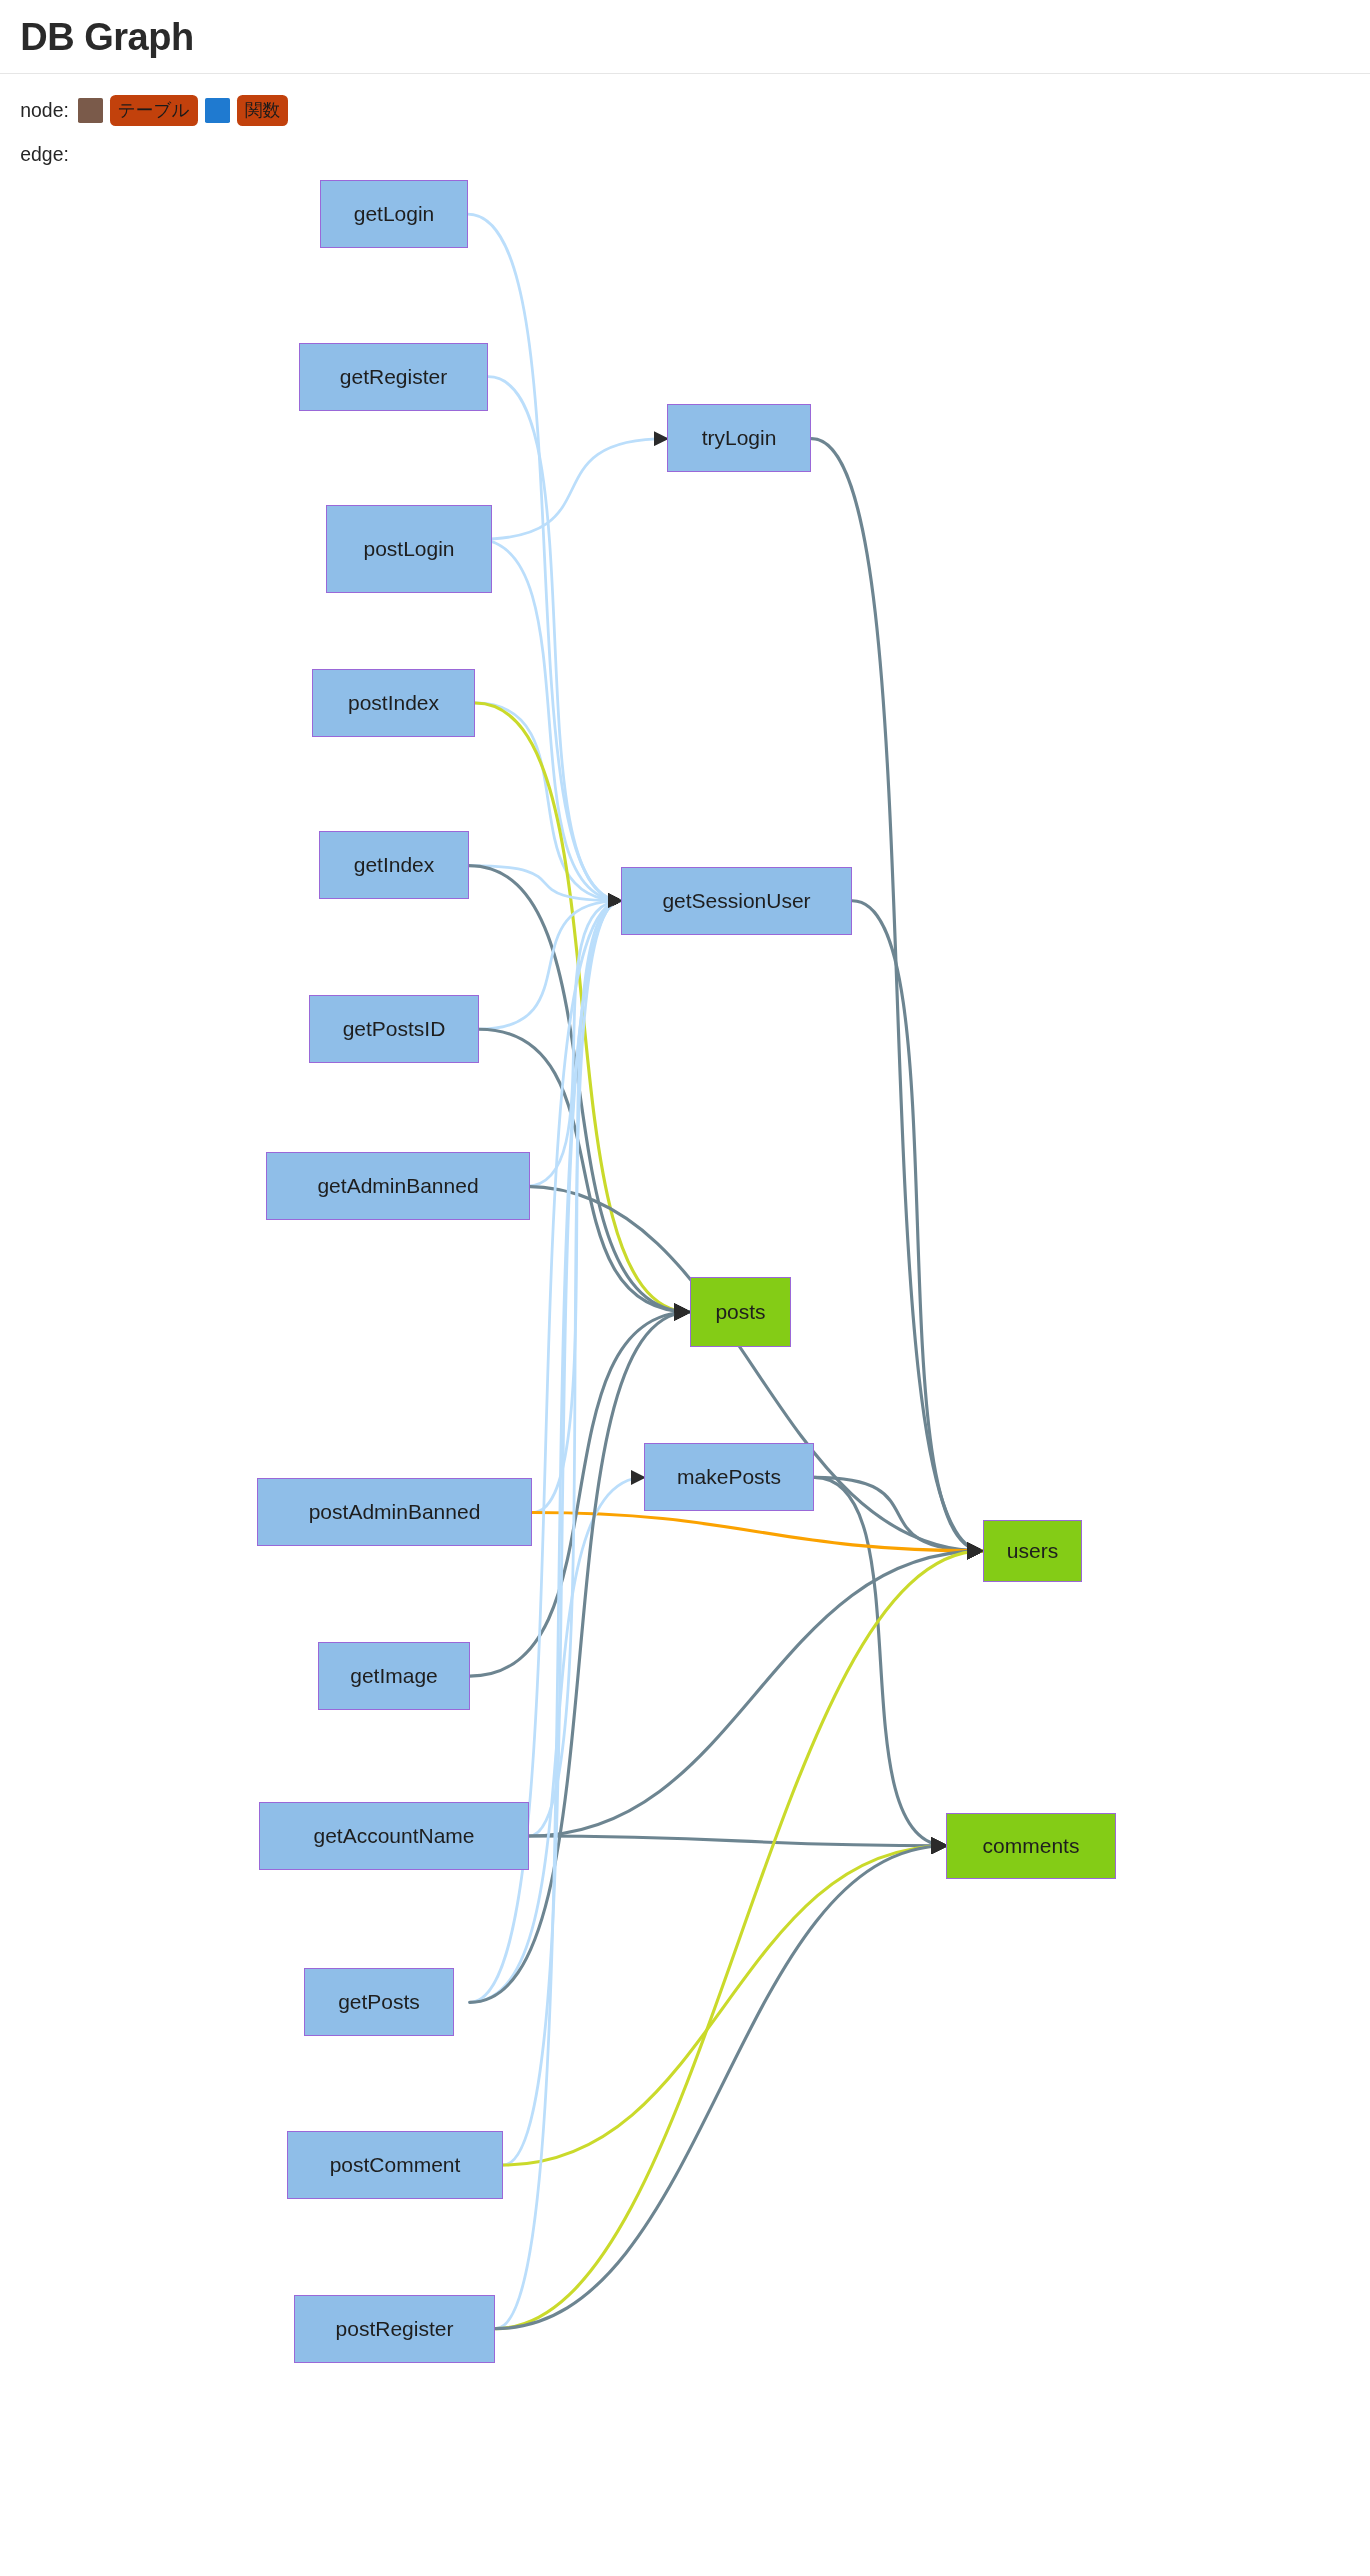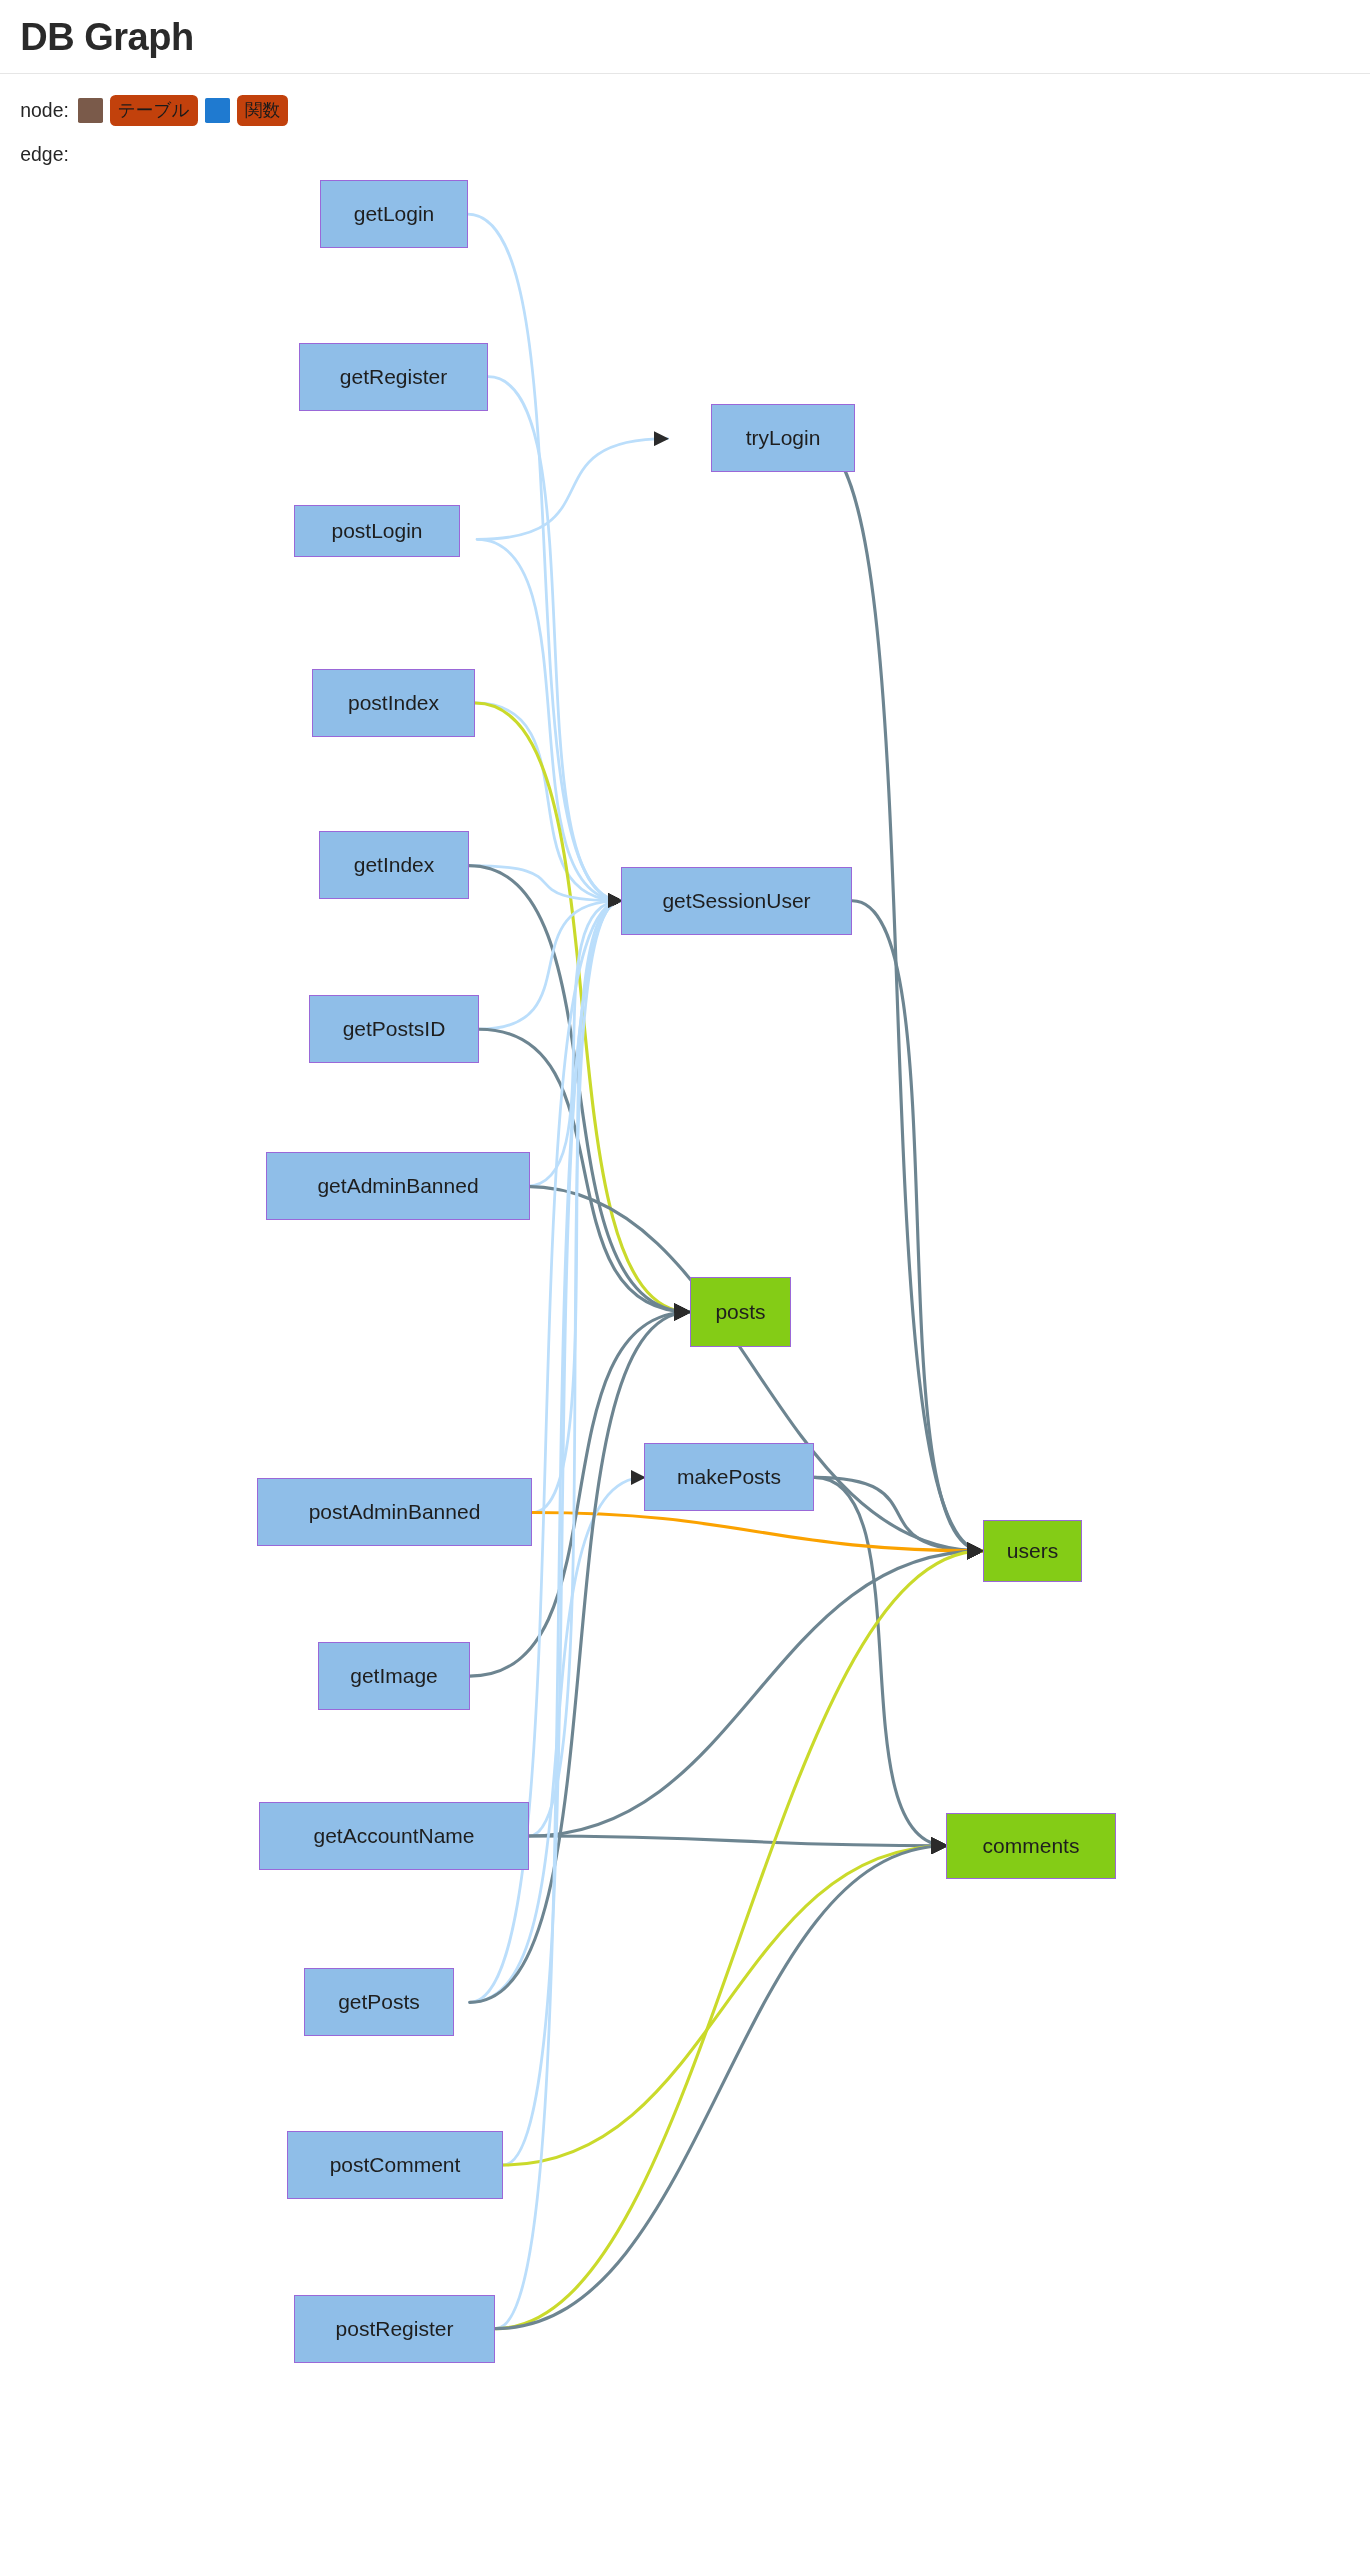--- a/index.html
+++ b/index.html
@@ -87,22 +87,22 @@
       <path class="edge" d="M 508,1987 C 678.9,1987 575.1,1240 746,1240" stroke="#6d8591" stroke-width="3.4" marker-end="url(#arrow)"></path>
       <path class="edge" d="M 544,2163 C 654.4,2163 561.6,795 672,795" stroke="#bbdefb" stroke-width="3" marker-end="url(#arrow)"></path>
       <path class="edge" d="M 544,2163 C 774,2163 794,1817.5 1024,1817.5" stroke="#cada2b" stroke-width="3.4" marker-end="url(#arrow)"></path>
       <path class="edge" d="M 536,2340 C 650.8,2340 557.2,795 672,795" stroke="#bbdefb" stroke-width="3" marker-end="url(#arrow)"></path>
       <path class="edge" d="M 536,2340 C 766,2340 833,1498.5 1063,1498.5" stroke="#cada2b" stroke-width="3.4" marker-end="url(#arrow)"></path>
       <path class="edge" d="M 536,2340 C 766,2340 794,1817.5 1024,1817.5" stroke="#6d8591" stroke-width="3.4" marker-end="url(#arrow)"></path>
     </svg>
   <div id="graph-nodes">
       <div class="gnode fn" style="left: 320px; top: 14px; width: 148px; height: 68px;">getLogin</div>
       <div class="gnode fn" style="left: 299px; top: 177px; width: 189px; height: 68px;">getRegister</div>
-      <div class="gnode fn" style="left: 667px; top: 238px; width: 144px; height: 68px; margin-left: 44px;">tryLogin</div>
-      <div class="gnode fn" style="left: 294px; top: 339px; width: 166px; height: 52px;">postLogin</div>
+      <div class="gnode fn" style="left: 667px; top: 238px; width: 144px; height: 68px;">tryLogin</div>
+      <div class="gnode fn" style="left: 326px; top: 339px; width: 166px; height: 88px;">postLogin</div>
       <div class="gnode fn" style="left: 312px; top: 503px; width: 163px; height: 68px;">postIndex</div>
       <div class="gnode fn" style="left: 319px; top: 665px; width: 150px; height: 68px;">getIndex</div>
       <div class="gnode fn" style="left: 621px; top: 701px; width: 231px; height: 68px;">getSessionUser</div>
       <div class="gnode fn" style="left: 309px; top: 829px; width: 170px; height: 68px;">getPostsID</div>
       <div class="gnode fn" style="left: 266px; top: 986px; width: 264px; height: 68px;">getAdminBanned</div>
       <div class="gnode tbl" style="left: 690px; top: 1111px; width: 101px; height: 70px;">posts</div>
       <div class="gnode fn" style="left: 644px; top: 1277px; width: 170px; height: 68px;">makePosts</div>
       <div class="gnode fn" style="left: 257px; top: 1312px; width: 275px; height: 68px;">postAdminBanned</div>
       <div class="gnode tbl" style="left: 983px; top: 1354px; width: 99px; height: 62px;">users</div>
       <div class="gnode fn" style="left: 318px; top: 1476px; width: 152px; height: 68px;">getImage</div>

